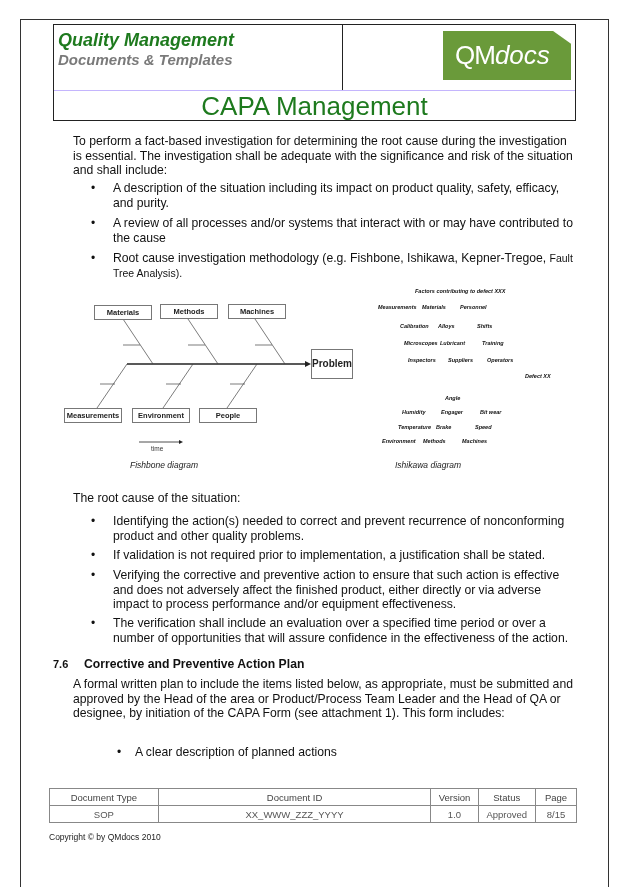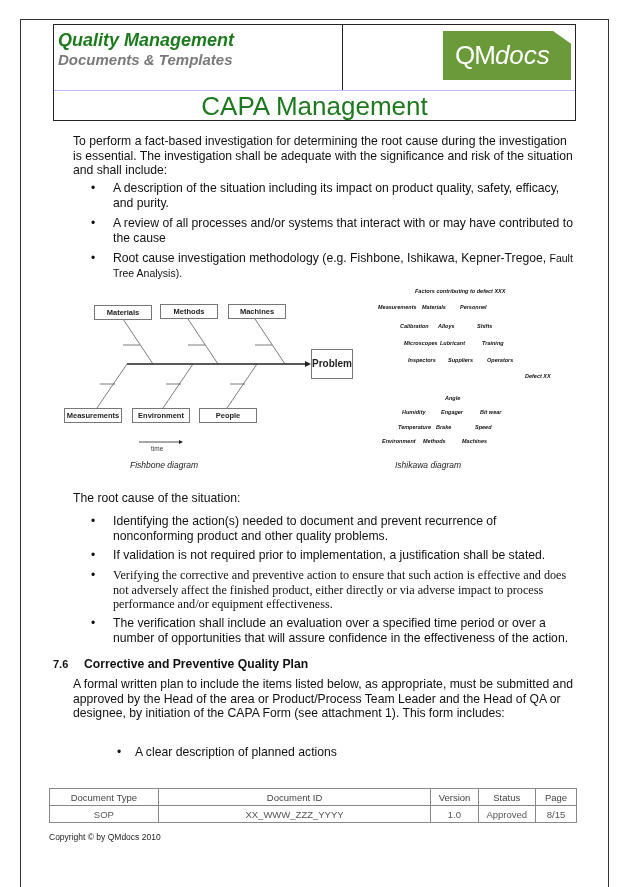--- a/index.html
+++ b/index.html
@@ -159,33 +159,33 @@
   <div class="ishi-word" style="left:115px;top:144px;">Speed</div>
   <div class="ishi-word" style="left:22px;top:158px;">Environment</div>
   <div class="ishi-word" style="left:63px;top:158px;">Methods</div>
   <div class="ishi-word" style="left:102px;top:158px;">Machines</div>
   <div class="ishi-caption">Ishikawa diagram</div>
 </div>
 
 <div class="para" style="top:491px;">The root cause of the situation:</div>
 
 <div class="bullet-dot" style="top:514px;">•</div>
-<div class="bullet" style="top:514px;">Identifying the action(s) needed to document and prevent recurrence of nonconforming product and other quality problems.</div>
+<div class="bullet" style="top:514px;">Identifying the action(s) needed to correct and prevent recurrence of nonconforming product and other quality problems.</div>
 
 <div class="bullet-dot" style="top:548px;">•</div>
 <div class="bullet" style="top:548px;">If validation is not required prior to implementation, a justification shall be stated.</div>
 
 <div class="bullet-dot" style="top:568px;">•</div>
-<div class="bullet" style="top:568px;font-family:Liberation Serif, serif;">Verifying the corrective and preventive action to ensure that such action is effective and does not adversely affect the finished product, either directly or via adverse impact to process performance and/or equipment effectiveness.</div>
+<div class="bullet" style="top:568px;">Verifying the corrective and preventive action to ensure that such action is effective and does not adversely affect the finished product, either directly or via adverse impact to process performance and/or equipment effectiveness.</div>
 
 <div class="bullet-dot" style="top:616px;">•</div>
 <div class="bullet" style="top:616px;">The verification shall include an evaluation over a specified time period or over a number of opportunities that will assure confidence in the effectiveness of the action.</div>
 
 <div class="sec-num">7.6</div>
-<div class="sec-title">Corrective and Preventive Quality Plan</div>
+<div class="sec-title">Corrective and Preventive Action Plan</div>
 <div class="para" style="top:677px;">A formal written plan to include the items listed below, as appropriate, must be submitted and approved by the Head of the area or Product/Process Team Leader and the Head of QA or designee, by initiation of the CAPA Form (see attachment 1). This form includes:</div>
 
 <div class="bullet-dot" style="left:117px;top:745px;">•</div>
 <div class="bullet" style="left:135px;top:745px;">A clear description of planned actions</div>
 
 <table class="ftable">
   <tbody>
       <tr>
     <td style="width:106px;">Document Type</td>
     <td style="width:266px;">Document ID</td>

